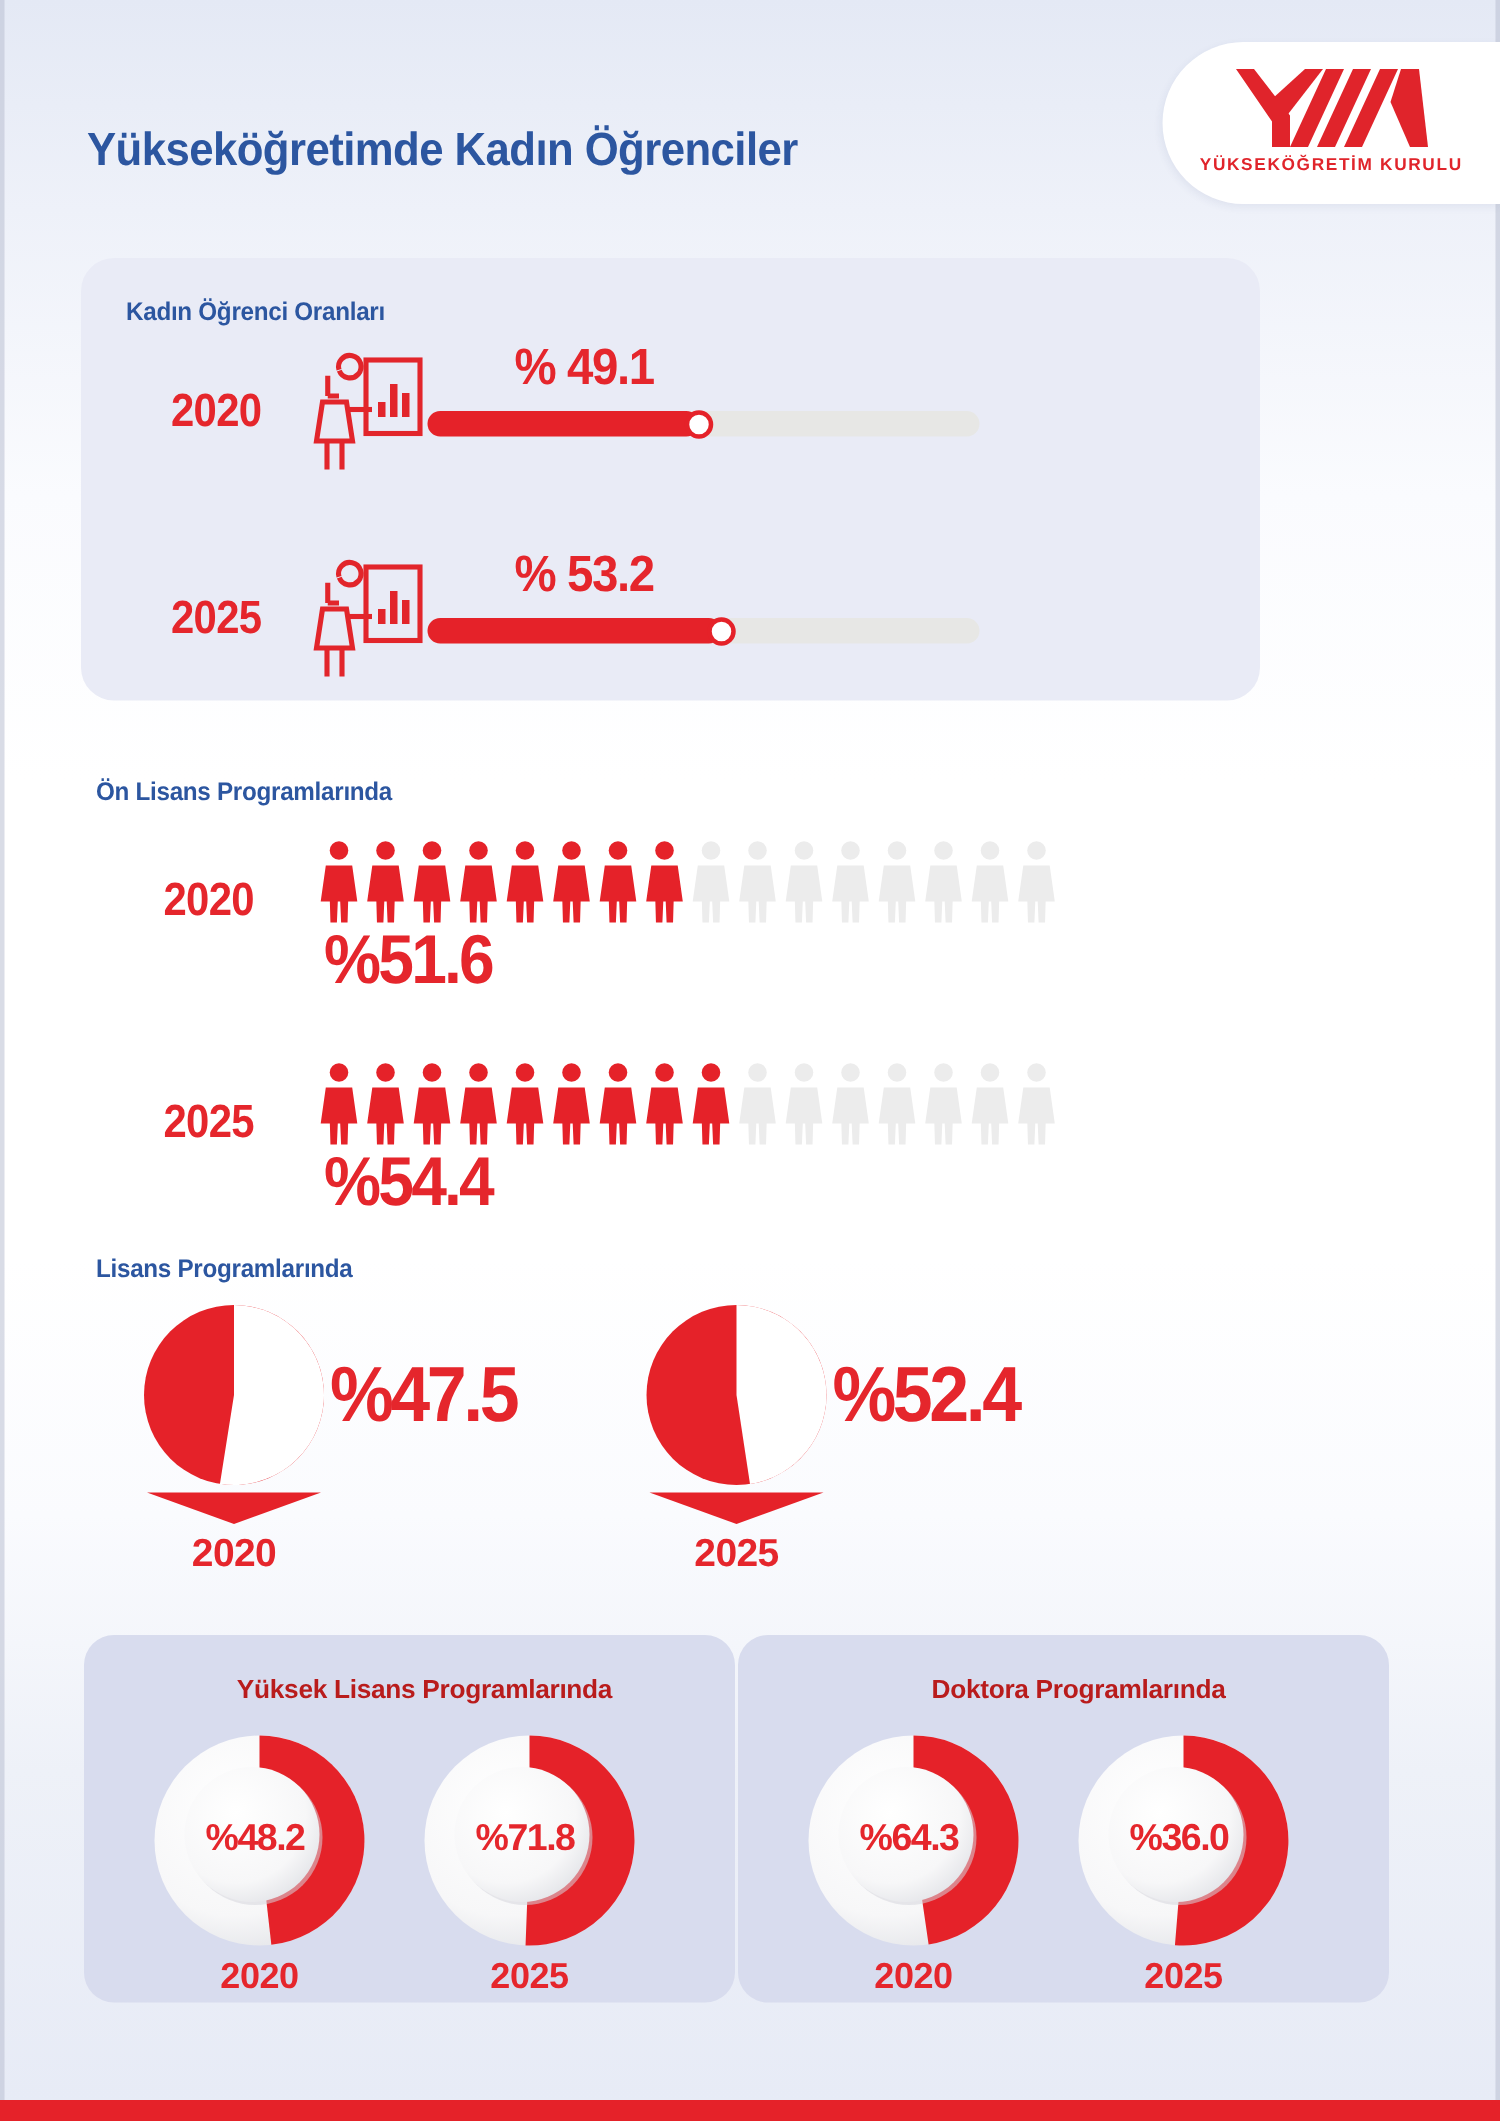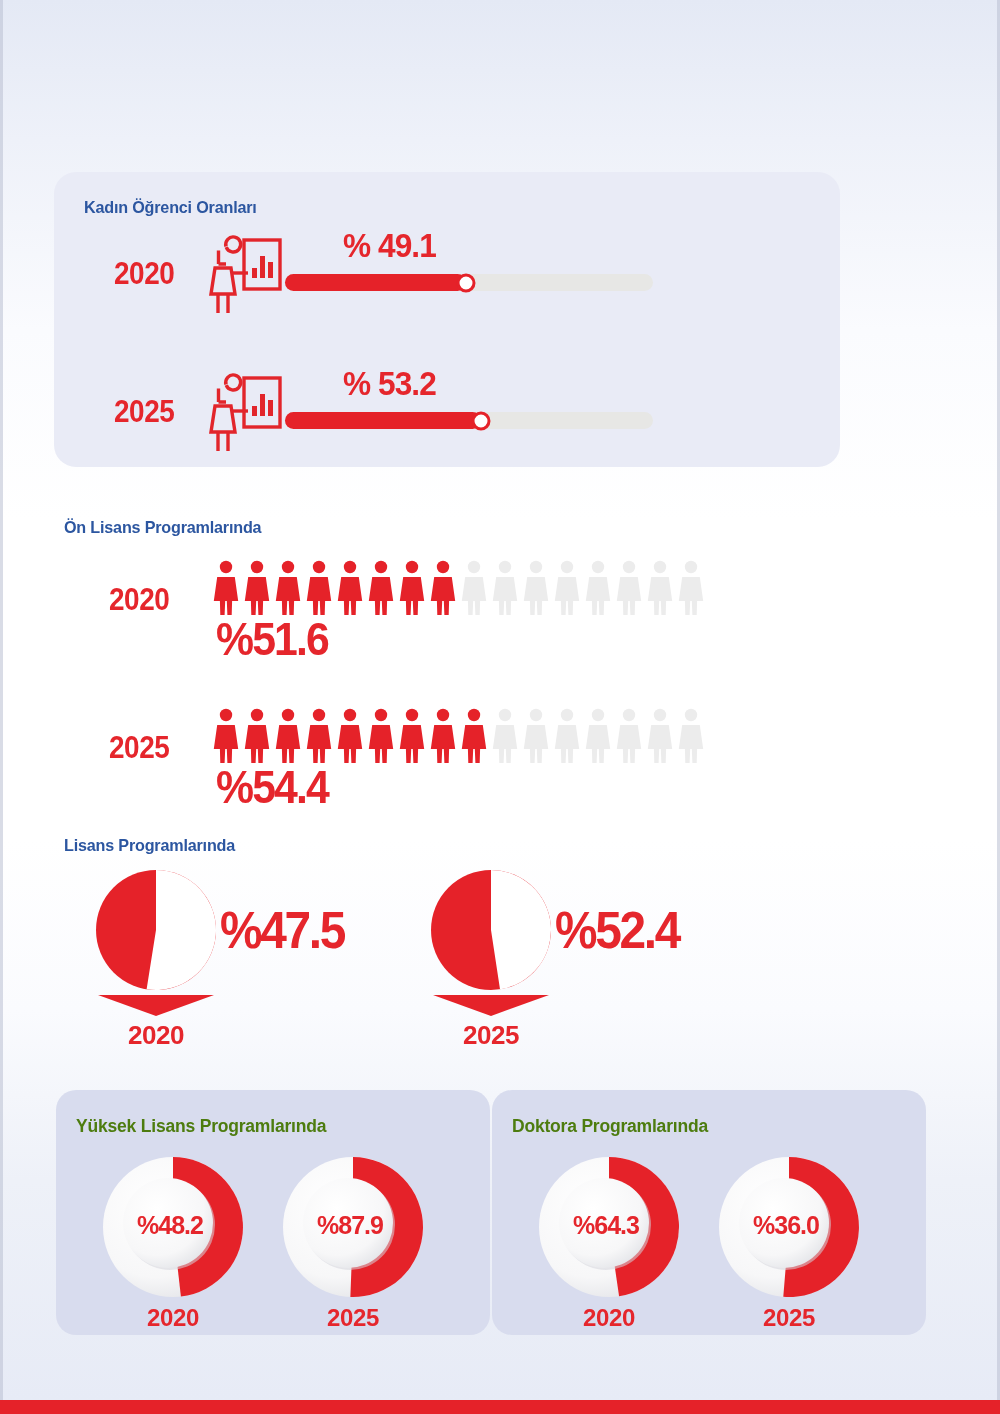--- a/index.html
+++ b/index.html
@@ -274,23 +274,24 @@
     background: #d8dcee;
     border-radius: 20px;
   }
   .donut-card.left  { left: 56px; }
   .donut-card.right { left: 492px; }
 
   .donut-card-title {
     position: absolute;
     left: 0; right: 0;
     top: 26px;
+    text-align: center;
     font-size: 17.5px;
     font-weight: bold;
-    color: #4d7c0f;
+    color: #b91c1c;
     letter-spacing: -0.2px;
     margin-left: 20px;
   }
 
   .donut-item { position: absolute; top: 62px; width: 150px; }
   .donut-item.d1 { left: 42px; }
   .donut-item.d2 { left: 222px; }
 
   .donut-svg { position: absolute; left: 0; top: 0; width: 150px; height: 150px; }
 
@@ -319,20 +320,37 @@
     letter-spacing: -0.3px;
   }
 </style>
 </head>
 <body>
 
 <div class="page">
   <div class="page-border-left"></div>
   <div class="page-border-right"></div>
 
+  <div class="header">
+    <div class="page-title">Yükseköğretimde Kadın Öğrenciler</div>
+
+    <div class="logo-plate">
+      <svg class="logo-mark" viewBox="0 0 132 56">
+        <g fill="#e0242b">
+          <polygon points="2,2 14,2 38,33 38,54 26,54 26,37"></polygon>
+          <polygon points="48,2 60,2 36,33 26,33 26,22"></polygon>
+          <polygon points="62,2 74,2 50,54 38,54"></polygon>
+          <polygon points="80,2 92,2 68,54 56,54"></polygon>
+          <polygon points="98,2 110,2 86,54 74,54"></polygon>
+          <polygon points="112,2 124,2 130,54 118,54 105,24"></polygon>
+        </g>
+      </svg>
+      <div class="logo-caption">YÜKSEKÖĞRETİM KURULU</div>
+    </div>
+  </div>
 
   <div class="card-rates">
     <div class="section-head">Kadın Öğrenci Oranları</div>
 
     <div class="rate-row r2020">
       <div class="year-label">2020</div>
 
       <svg class="presenter-icon" viewBox="0 0 80 82">
         <g fill="none" stroke="#e2252b" stroke-width="3.4">
           <path d="M20 12.5 a7.5 7.5 0 1 1 0.2 0.6"></path>
@@ -587,21 +605,21 @@
             <stop offset="0%" stop-color="#ffffff"></stop>
             <stop offset="72%" stop-color="#f7f7f8"></stop>
             <stop offset="100%" stop-color="#e4e5e9"></stop>
           </radialGradient>
         </defs>
         <circle cx="75" cy="75" r="70" fill="url(#gYl2)"></circle>
         <path fill="#e52229" d="M 75 75 L 75.00 5.00 A 70 70 0 1 1 72.36 144.95 Z"></path>
         <circle cx="72" cy="73" r="45" fill="#d5d6dd" opacity=".55"></circle>
         <circle cx="70" cy="71" r="45" fill="url(#gYl2)"></circle>
       </svg>
-      <div class="donut-value">%87.9</div>
+      <div class="donut-value">%71.8</div>
       <div class="donut-year">2025</div>
     </div>
   </div>
 
   <div class="donut-card right">
     <div class="donut-card-title">Doktora Programlarında</div>
 
     <div class="donut-item d1">
       <svg class="donut-svg" viewBox="0 0 150 150">
         <defs>

